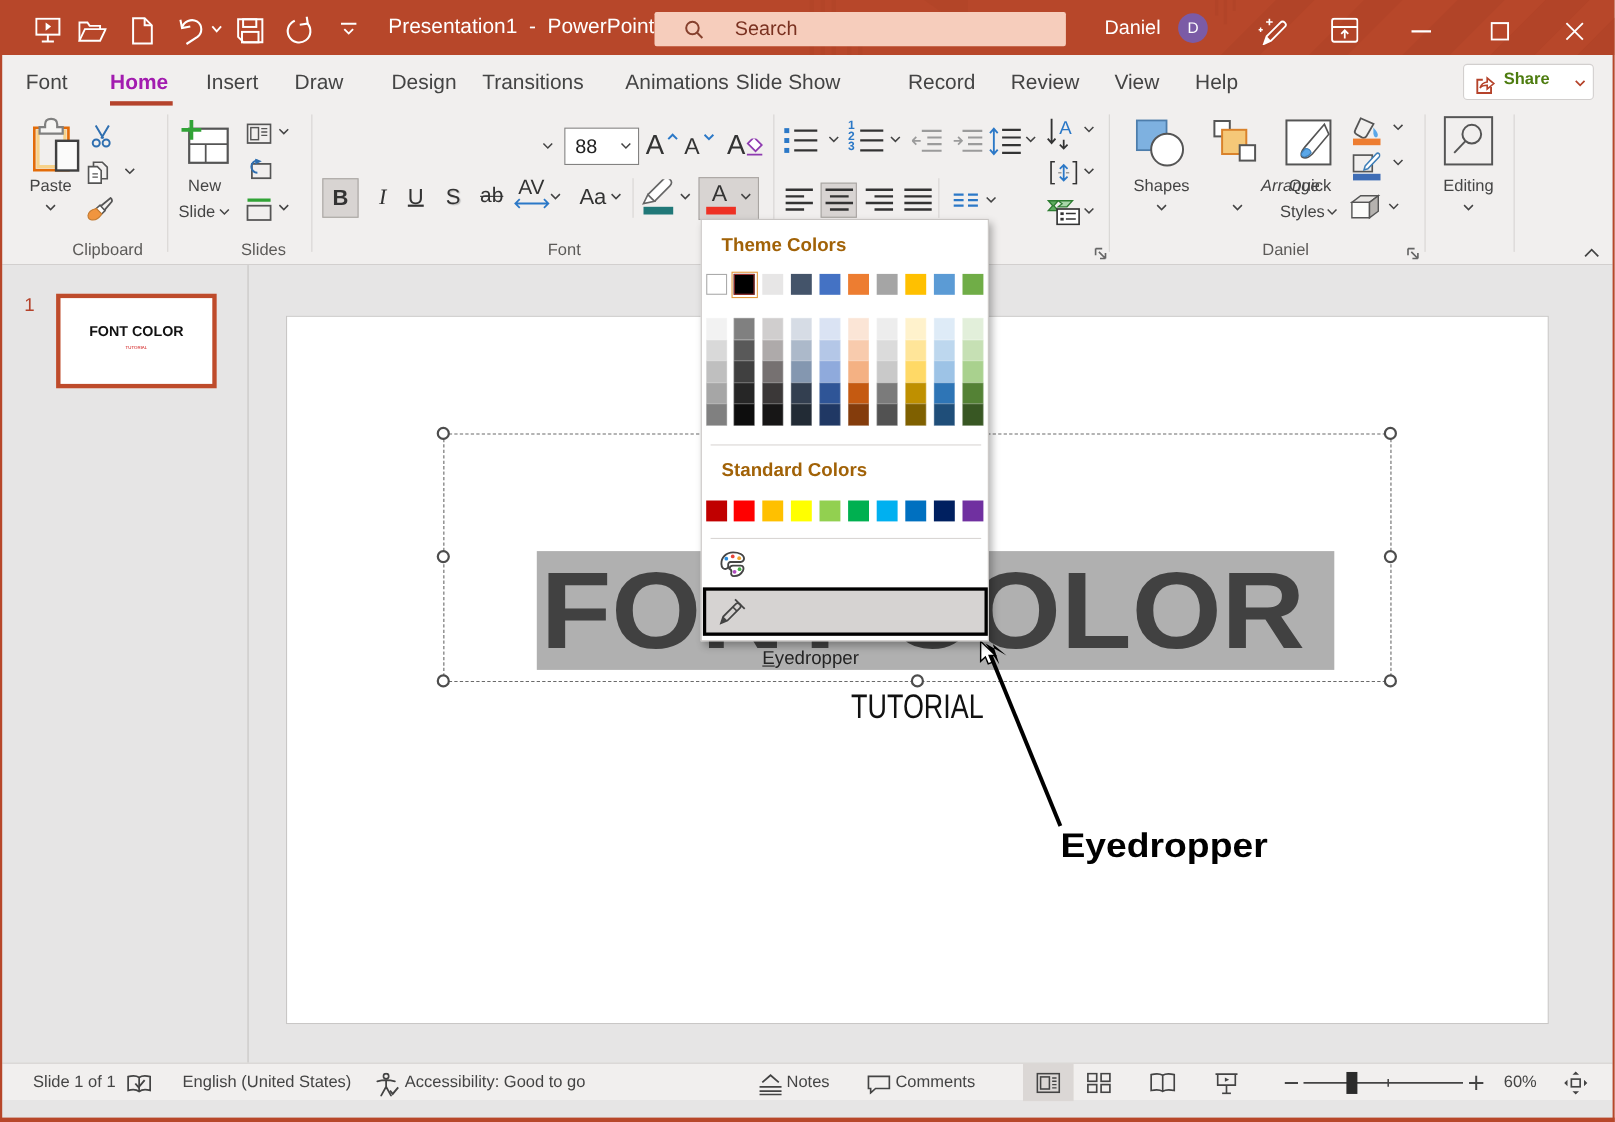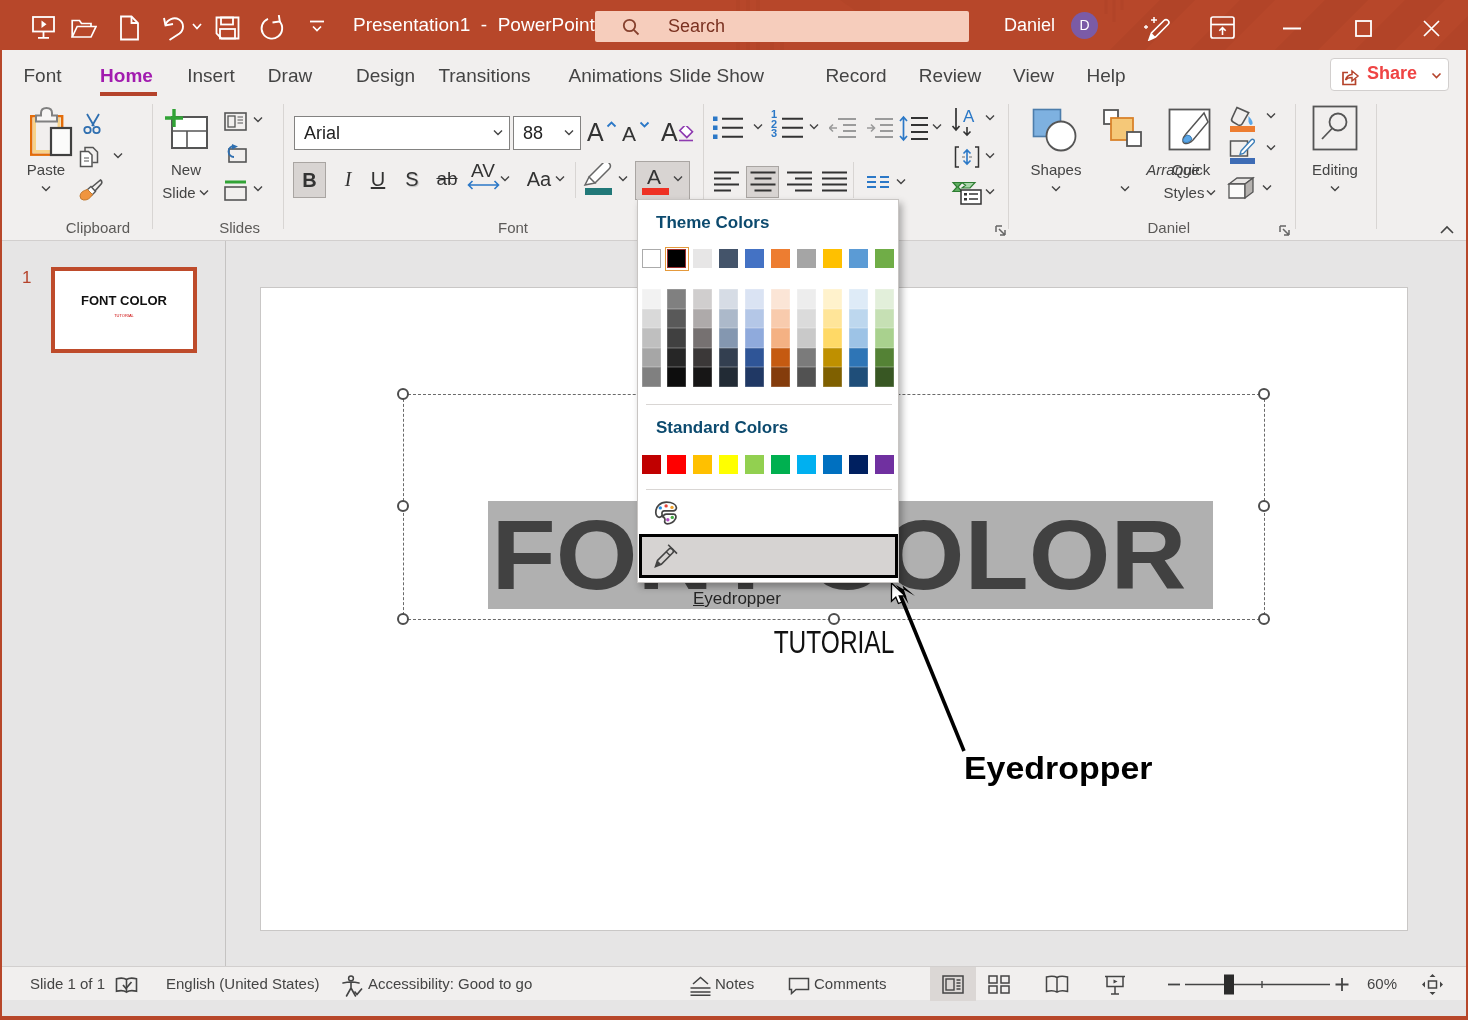--- a/index.html
+++ b/index.html
@@ -43,21 +43,21 @@
 #statusbar { position:absolute; left:2px; top:966px; width:1464px; height:34px; background:#F1EFEE; border-top:1px solid #D2CFCE; font-size:15px; color:#444; }
 .sbitem { position:absolute; top:0; height:34px; line-height:34px; }
 
 
 #bl { position:absolute; left:0; top:50px; width:2px; height:970px; background:#B7472A; }
 #br { position:absolute; right:0; top:50px; width:2px; height:970px; background:#B7472A; }
 #bb { position:absolute; left:0; top:1016px; width:1468px; height:4px; background:#B7472A; }
 
 
 #menu { position:absolute; left:637px; top:199px; width:262px; height:384px; background:#fff; border:1px solid #C8C5C3; box-shadow:3px 4px 7px rgba(0,0,0,.3); }
-.mhead { position:absolute; left:18px; font-size:17px; font-weight:bold; color:#0c4a6e; }
+.mhead { position:absolute; left:18px; font-size:17px; font-weight:bold; color:#a16207; }
 .sw { position:absolute; width:19px; height:19px; }
 .mtext { position:absolute; left:55px; font-size:17px; color:#242424;margin-top:42px; }
 </style>
 </head>
 <body>
 <div id="app">
 
 <div id="titlebar">
   <svg class="abs" style="left:1100px;top:0;" width="368" height="50" viewBox="0 0 368 50">
     <g fill="#AD4226">
@@ -152,21 +152,21 @@
   <div class="tab" style="left:820px;width:68px;">Record</div>
   <div class="tab" style="left:914px;width:68px;">Review</div>
   <div class="tab" style="left:1008px;width:47px;">View</div>
   <div class="tab" style="left:1081px;width:46px;">Help</div>
   <div class="abs" style="left:98px;top:42px;width:57px;height:4px;background:#B5432B;"></div>
   <div class="abs" style="left:1328px;top:8px;width:119px;height:33px;background:#fff;border:1px solid #d2cfce;border-radius:4px;">
     <svg class="abs" style="left:10px;top:10px;" width="19" height="17" viewBox="0 0 19 17">
       <path d="M7 3.5 L2 3.5 L2 15.5 L14.5 15.5 L14.5 10" fill="none" stroke="#B5432B" stroke-width="1.7"></path>
       <path d="M4.5 11 Q6 6 11 5.5 L11 2 L17 7 L11 12 L11 8.5 Q6.5 8.5 4.5 11 Z" fill="none" stroke="#B5432B" stroke-width="1.5"></path>
     </svg>
-    <span class="abs" style="left:36px;top:4px;color:#ef4444;font-size:18px;font-weight:bold;">Share</span>
+    <span class="abs" style="left:36px;top:4px;color:#4d7c0f;font-size:15px;font-weight:bold;">Share</span>
     <svg class="abs" style="left:100px;top:13px;" width="11" height="8" viewBox="0 0 11 8">
           <path d="M1.5 1.5 L5.5 5.5 L9.5 1.5" fill="none" stroke="#B5432B" stroke-width="1.6"></path>
         </svg>
   </div>
 </div>
 
 <div id="ribbon">
 
   <svg class="abs" style="left:26px;top:6px;" width="46" height="52" viewBox="0 0 46 52">
     <rect x="3.2" y="10.2" width="31" height="38.5" fill="none" stroke="#E36C09" stroke-width="2.4"></rect>
@@ -223,21 +223,20 @@
   </svg>
   <svg class="abs" style="left:221px;top:79px;" width="25" height="22" viewBox="0 0 25 22">
     <path d="M2 3 L23 3" stroke="#31a336" stroke-width="3"></path>
     <rect x="2" y="8" width="21" height="13" fill="none" stroke="#555" stroke-width="1.6"></rect>
   </svg>
   <svg class="abs" style="left:250px;top:85px;" width="12" height="8" viewBox="0 0 12 8">
         <path d="M2 1.5 L6 5.5 L10 1.5" fill="none" stroke="#444" stroke-width="1.4"></path>
       </svg>
   <div class="grouplabel" style="left:158px;width:100px;">Slides</div>
 
-  <div class="abs" style="left:292px;top:16px;width:216px;height:34px;background:#fff;border:1px solid #838281;font-size:18px;color:#222;line-height:32px;padding-left:9px;">Arial</div>
   <svg class="abs" style="left:490px;top:29px;" width="12" height="8" viewBox="0 0 12 8">
         <path d="M2 1.5 L6 5.5 L10 1.5" fill="none" stroke="#444" stroke-width="1.4"></path>
       </svg>
   <div class="abs" style="left:511px;top:16px;width:68px;height:34px;background:#fff;border:1px solid #838281;font-size:18px;color:#222;line-height:32px;padding-left:9px;">88</div>
   <svg class="abs" style="left:561px;top:29px;" width="12" height="8" viewBox="0 0 12 8">
         <path d="M2 1.5 L6 5.5 L10 1.5" fill="none" stroke="#444" stroke-width="1.4"></path>
       </svg>
   <div class="abs" style="left:585px;top:18px;font-size:25px;color:#333;">A</div>
   <svg class="abs" style="left:603px;top:20px;" width="13" height="9" viewBox="0 0 13 9">
         <path d="M2.5 6.5 L6.5 2.5 L10.5 6.5" fill="none" stroke="#2b78c7" stroke-width="1.8"></path>

